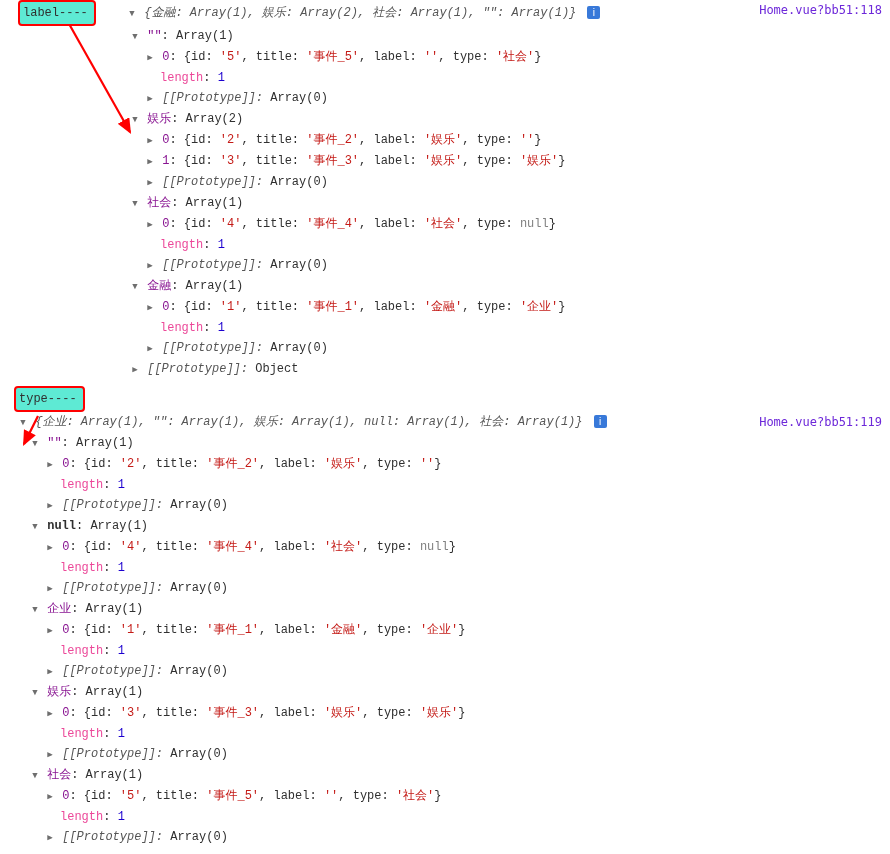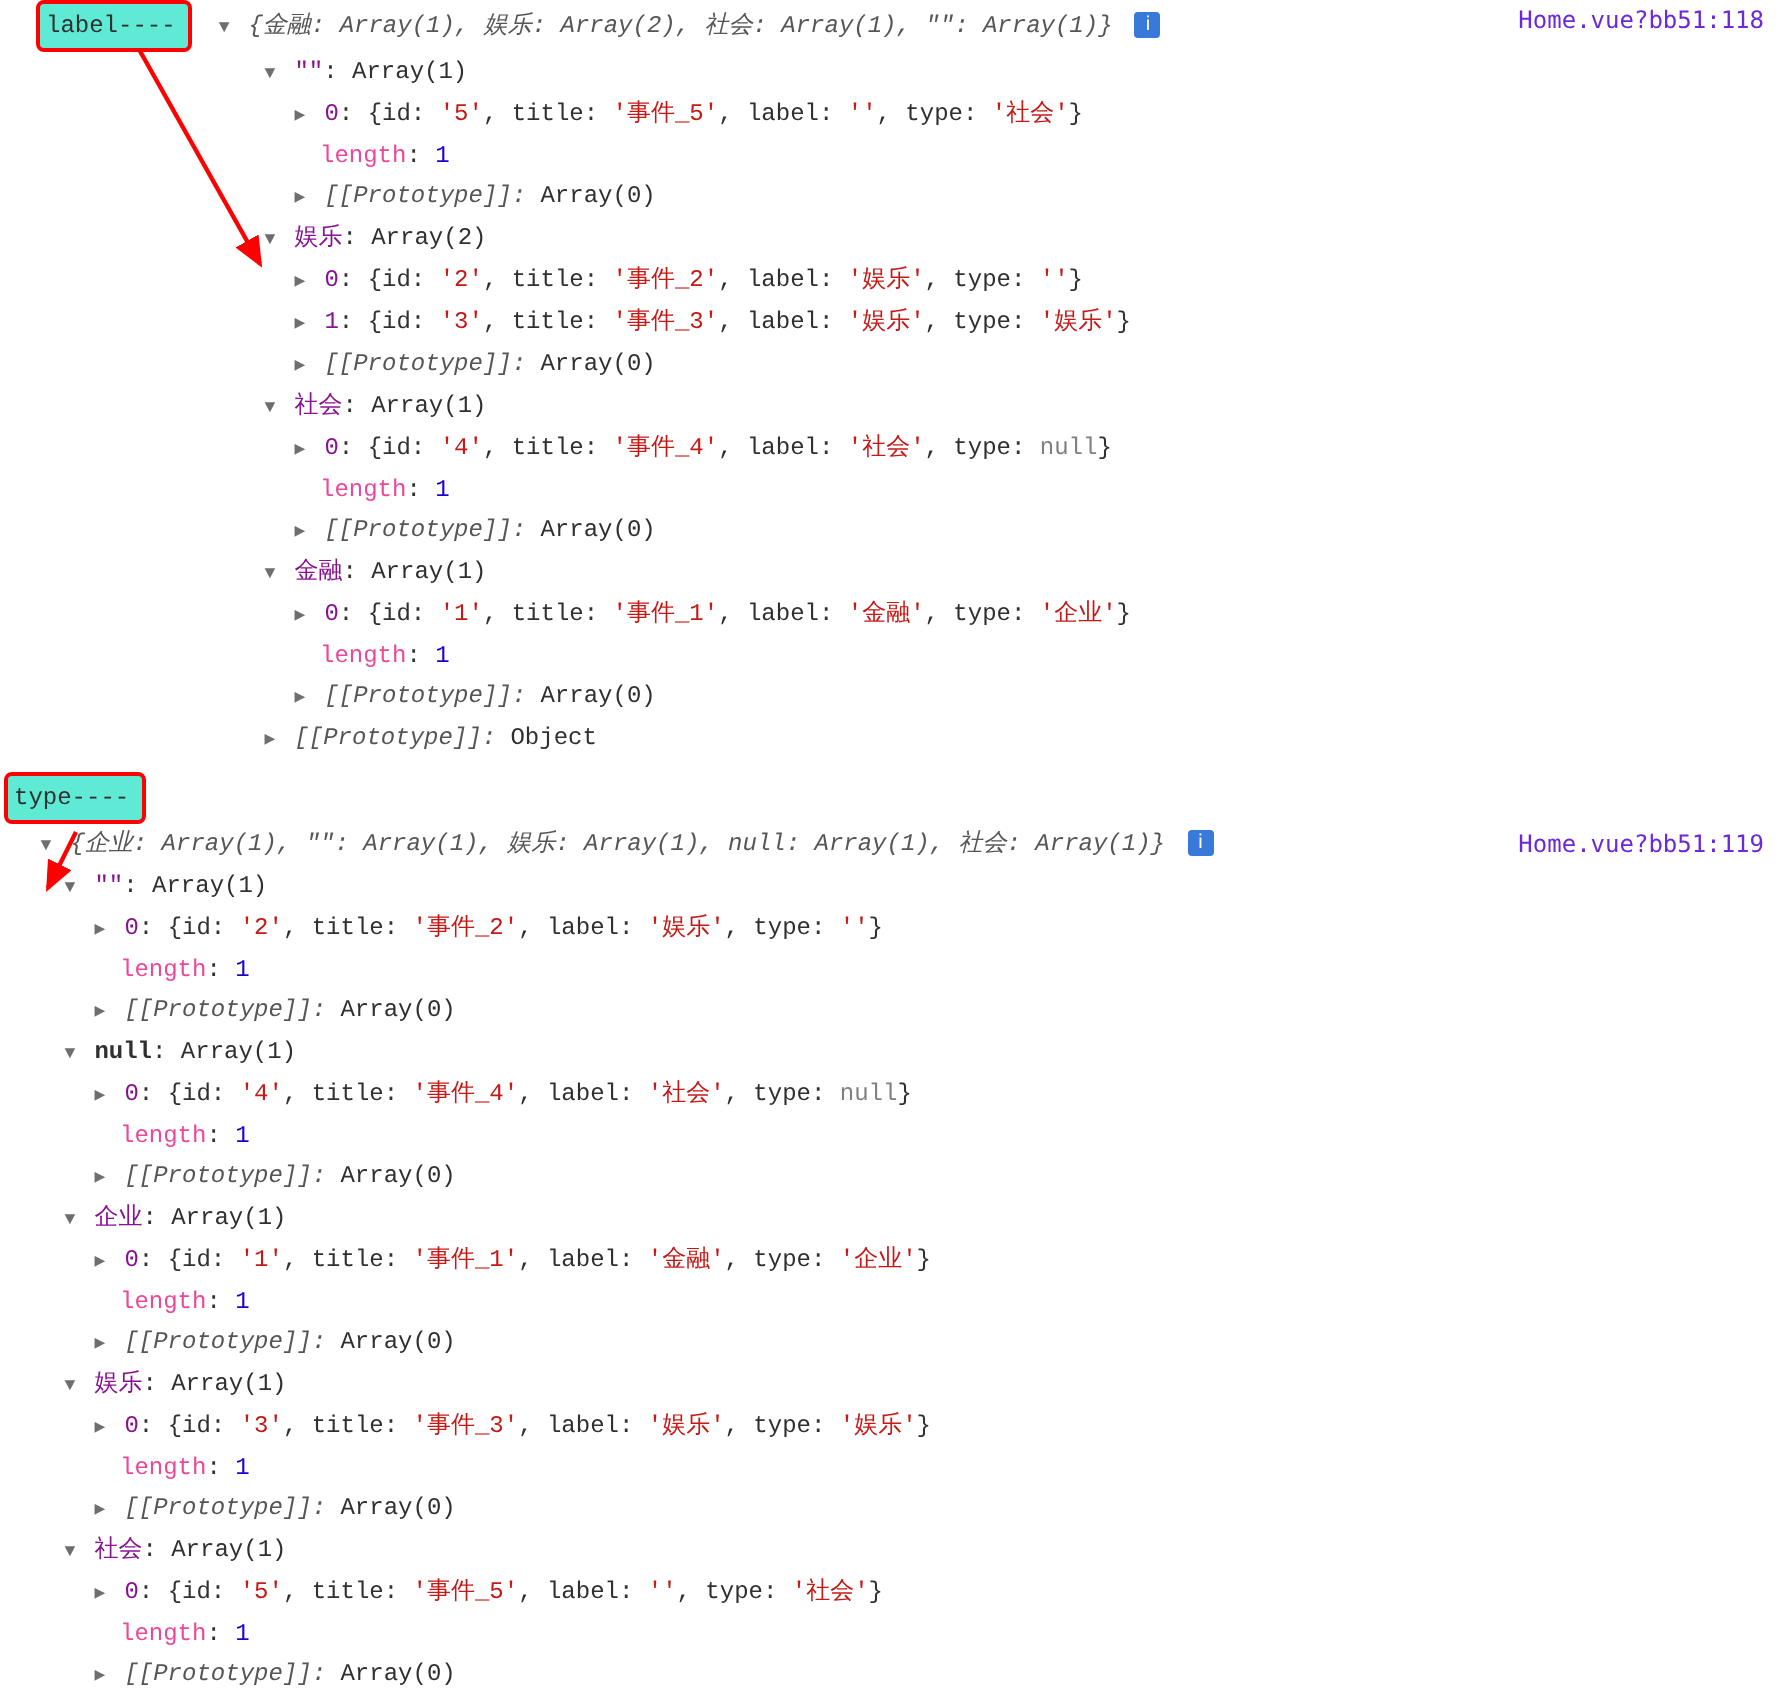--- a/index.html
+++ b/index.html
@@ -80,21 +80,21 @@
       </marker>
     </defs>
   <line x1="38" y1="12" x2="100" y2="122" stroke="#ff0000" stroke-width="2.2" marker-end="url(#ah1)"></line>
 </svg>
 
 <div class="row">
   <div class="row-content" style="padding-left:18px;">
     <span class="highlight-box">
       <span>label----</span>
     </span>
-    <span style="margin-left:4px;">
+    <span style="margin-left:24px;">
       <span class="tri">▼</span>
       <span class="italic">{金融: Array(1), 娱乐: Array(2), 社会: Array(1), "": Array(1)}</span>
       <span class="info-icon">i</span>
     </span>
   </div>
   <a class="source-link">Home.vue?bb51:118</a>
 </div>
 
 <div id="sec1-groups">
   <div class="row">
@@ -209,21 +209,21 @@
 
 <svg class="arrow" style="left:10px; top:398px;" width="60" height="60">
   <defs>
       <marker id="ah2" markerWidth="8" markerHeight="8" refX="6" refY="3" orient="auto">
         <path d="M0,0 L7,3 L0,6 Z" fill="#ff0000"></path>
       </marker>
     </defs>
   <line x1="28" y1="18" x2="14" y2="46" stroke="#ff0000" stroke-width="2.2" marker-end="url(#ah2)"></line>
 </svg>
 
-<div class="row" style="margin-left:2px;">
+<div class="row" style="margin-left:14px;">
   <span class="highlight-box">
     <span>type----</span>
   </span>
 </div>
 
 <div class="row">
   <div class="row-content" style="padding-left:18px;">
     <span class="tri">▼</span>
     <span class="italic">{企业: Array(1), "": Array(1), 娱乐: Array(1), null: Array(1), 社会: Array(1)}</span>
     <span class="info-icon">i</span>

